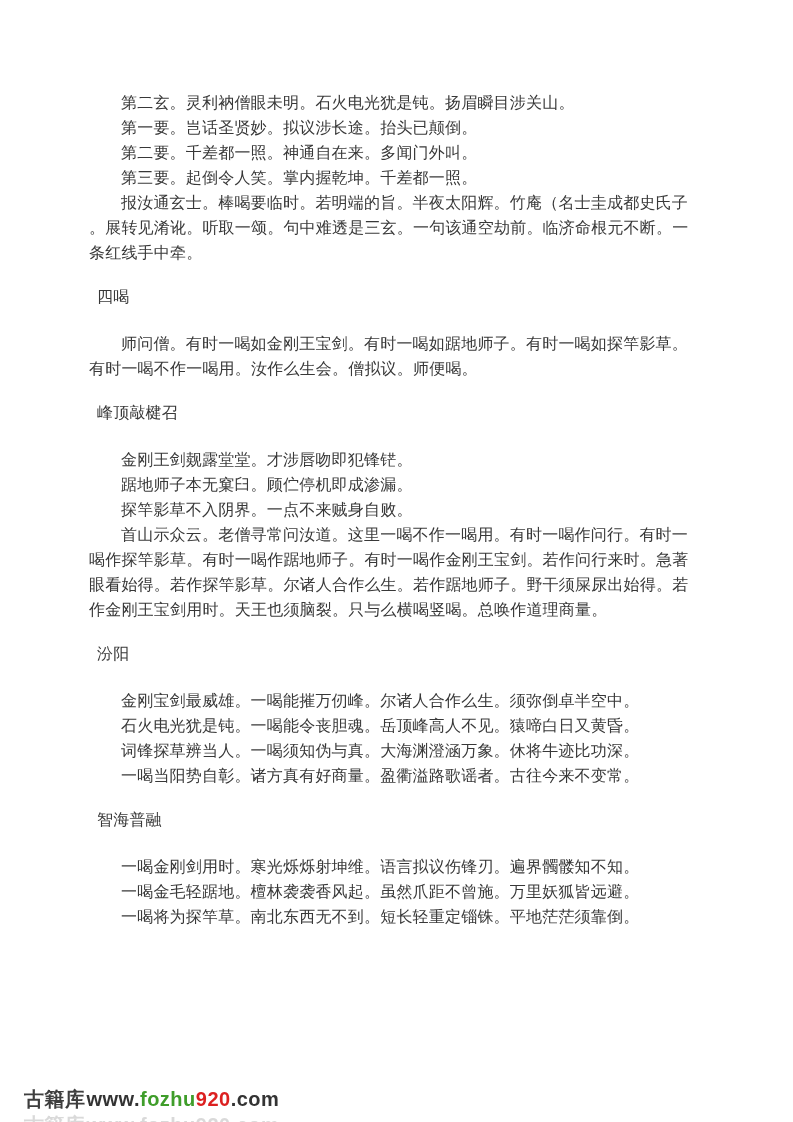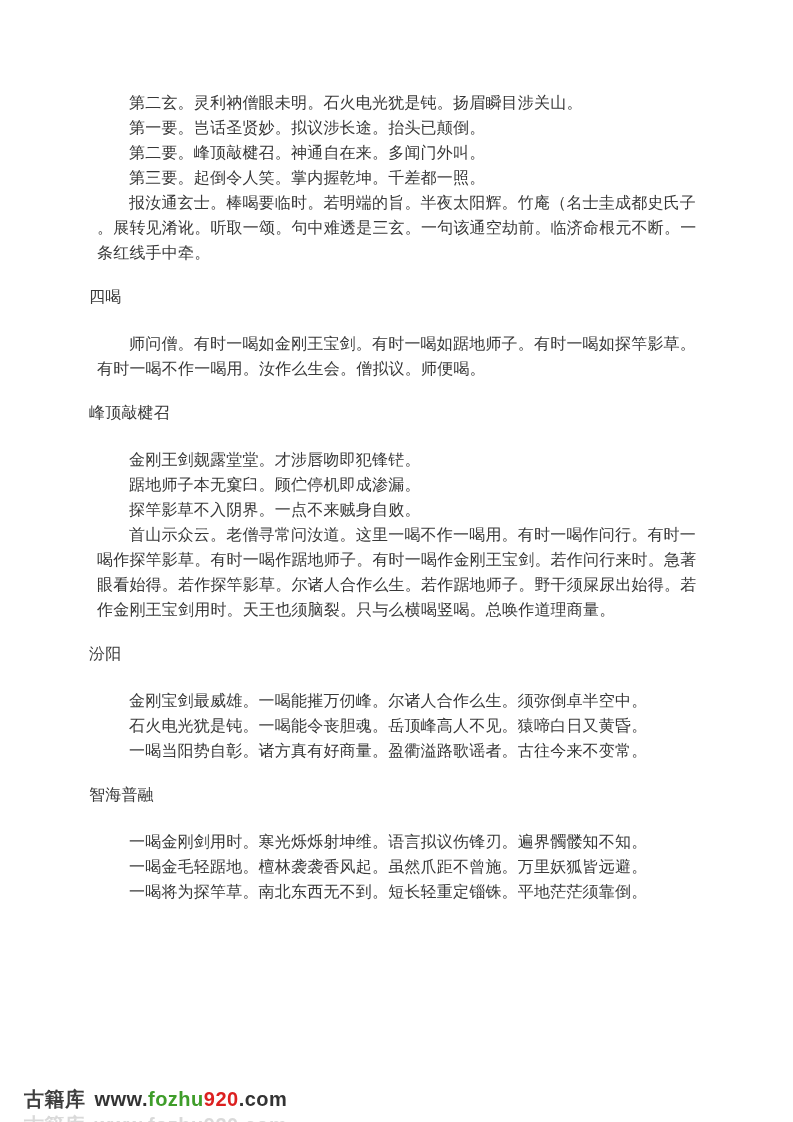--- a/index.html
+++ b/index.html
@@ -14,69 +14,69 @@
     position: absolute;
     left: 89px; top: 90px;
     width: 620px;
     color: #383838;
   }
   .tl {
     font-size: 16px;
     line-height: 25px;
     letter-spacing: 0.2px;
     white-space: nowrap;
-    margin-left: 8px;
   }
   .tl.indent { text-indent: 2em; }
-  .tl.heading { margin: 19px 0 22px 0; }
+  .tl.heading { margin: 19px 0 22px 8px; }
   .watermark {
     position: absolute;
     left: 24px; top: 1086px;
     font-family: "Liberation Sans", "DejaVu Sans", sans-serif;
     font-weight: bold;
     font-size: 20px;
     letter-spacing: 0.5px;
     white-space: nowrap;
   }
-  .watermark .site { color: #3e3e3e; margin-right: 9px; }
+  .watermark .site { color: #3e3e3e; margin-right: 1px; }
   .watermark .www  { color: #333333; }
   .watermark .green { color: #3f9d2a; }
   .watermark .red   { color: #dc2020; }
   .watermark .tld   { color: #333333; }
   .watermark.ghost {
     top: 1112px;
     opacity: 0.5;
   }
   .watermark.ghost span { color: #b5b5b5 !important; }
 </style>
 </head>
 <body>
 
 <main class="text-column" id="text-column">
     <div class="tl indent">第二玄。灵利衲僧眼未明。石火电光犹是钝。扬眉瞬目涉关山。</div>
     <div class="tl indent">第一要。岂话圣贤妙。拟议涉长途。抬头已颠倒。</div>
-    <div class="tl indent">第二要。峰顶敲楗召。神通自在来。多闻门外叫。</div>
+    <div class="tl indent">第二要。千差都一照。神通自在来。多闻门外叫。</div>
     <div class="tl indent">第三要。起倒令人笑。掌内握乾坤。千差都一照。</div>
     <div class="tl indent">报汝通玄士。棒喝要临时。若明端的旨。半夜太阳辉。竹庵（名士圭成都史氏子</div>
     <div class="tl flush">。展转见淆讹。听取一颂。句中难透是三玄。一句该通空劫前。临济命根元不断。一</div>
     <div class="tl flush">条红线手中牵。</div>
     <div class="tl heading">四喝</div>
     <div class="tl indent">师问僧。有时一喝如金刚王宝剑。有时一喝如踞地师子。有时一喝如探竿影草。</div>
     <div class="tl flush">有时一喝不作一喝用。汝作么生会。僧拟议。师便喝。</div>
     <div class="tl heading">峰顶敲楗召</div>
     <div class="tl indent">金刚王剑觌露堂堂。才涉唇吻即犯锋铓。</div>
     <div class="tl indent">踞地师子本无窠臼。顾伫停机即成渗漏。</div>
     <div class="tl indent">探竿影草不入阴界。一点不来贼身自败。</div>
     <div class="tl indent">首山示众云。老僧寻常问汝道。这里一喝不作一喝用。有时一喝作问行。有时一</div>
     <div class="tl flush">喝作探竿影草。有时一喝作踞地师子。有时一喝作金刚王宝剑。若作问行来时。急著</div>
     <div class="tl flush">眼看始得。若作探竿影草。尔诸人合作么生。若作踞地师子。野干须屎尿出始得。若</div>
     <div class="tl flush">作金刚王宝剑用时。天王也须脑裂。只与么横喝竖喝。总唤作道理商量。</div>
     <div class="tl heading">汾阳</div>
     <div class="tl indent">金刚宝剑最威雄。一喝能摧万仞峰。尔诸人合作么生。须弥倒卓半空中。</div>
     <div class="tl indent">石火电光犹是钝。一喝能令丧胆魂。岳顶峰高人不见。猿啼白日又黄昏。</div>
+    <div class="tl indent">词锋探草辨当人。一喝须知伪与真。大海渊澄涵万象。休将牛迹比功深。</div>
     <div class="tl indent">一喝当阳势自彰。诸方真有好商量。盈衢溢路歌谣者。古往今来不变常。</div>
     <div class="tl heading">智海普融</div>
     <div class="tl indent">一喝金刚剑用时。寒光烁烁射坤维。语言拟议伤锋刃。遍界髑髅知不知。</div>
     <div class="tl indent">一喝金毛轻踞地。檀林袭袭香风起。虽然爪距不曾施。万里妖狐皆远避。</div>
     <div class="tl indent">一喝将为探竿草。南北东西无不到。短长轻重定锱铢。平地茫茫须靠倒。</div>
   </main>
 
 <div class="watermark">
   <span class="site">古籍库</span><span class="www">www.</span><span class="green">fozhu</span><span class="red">920</span><span class="tld">.com</span>
 </div>

